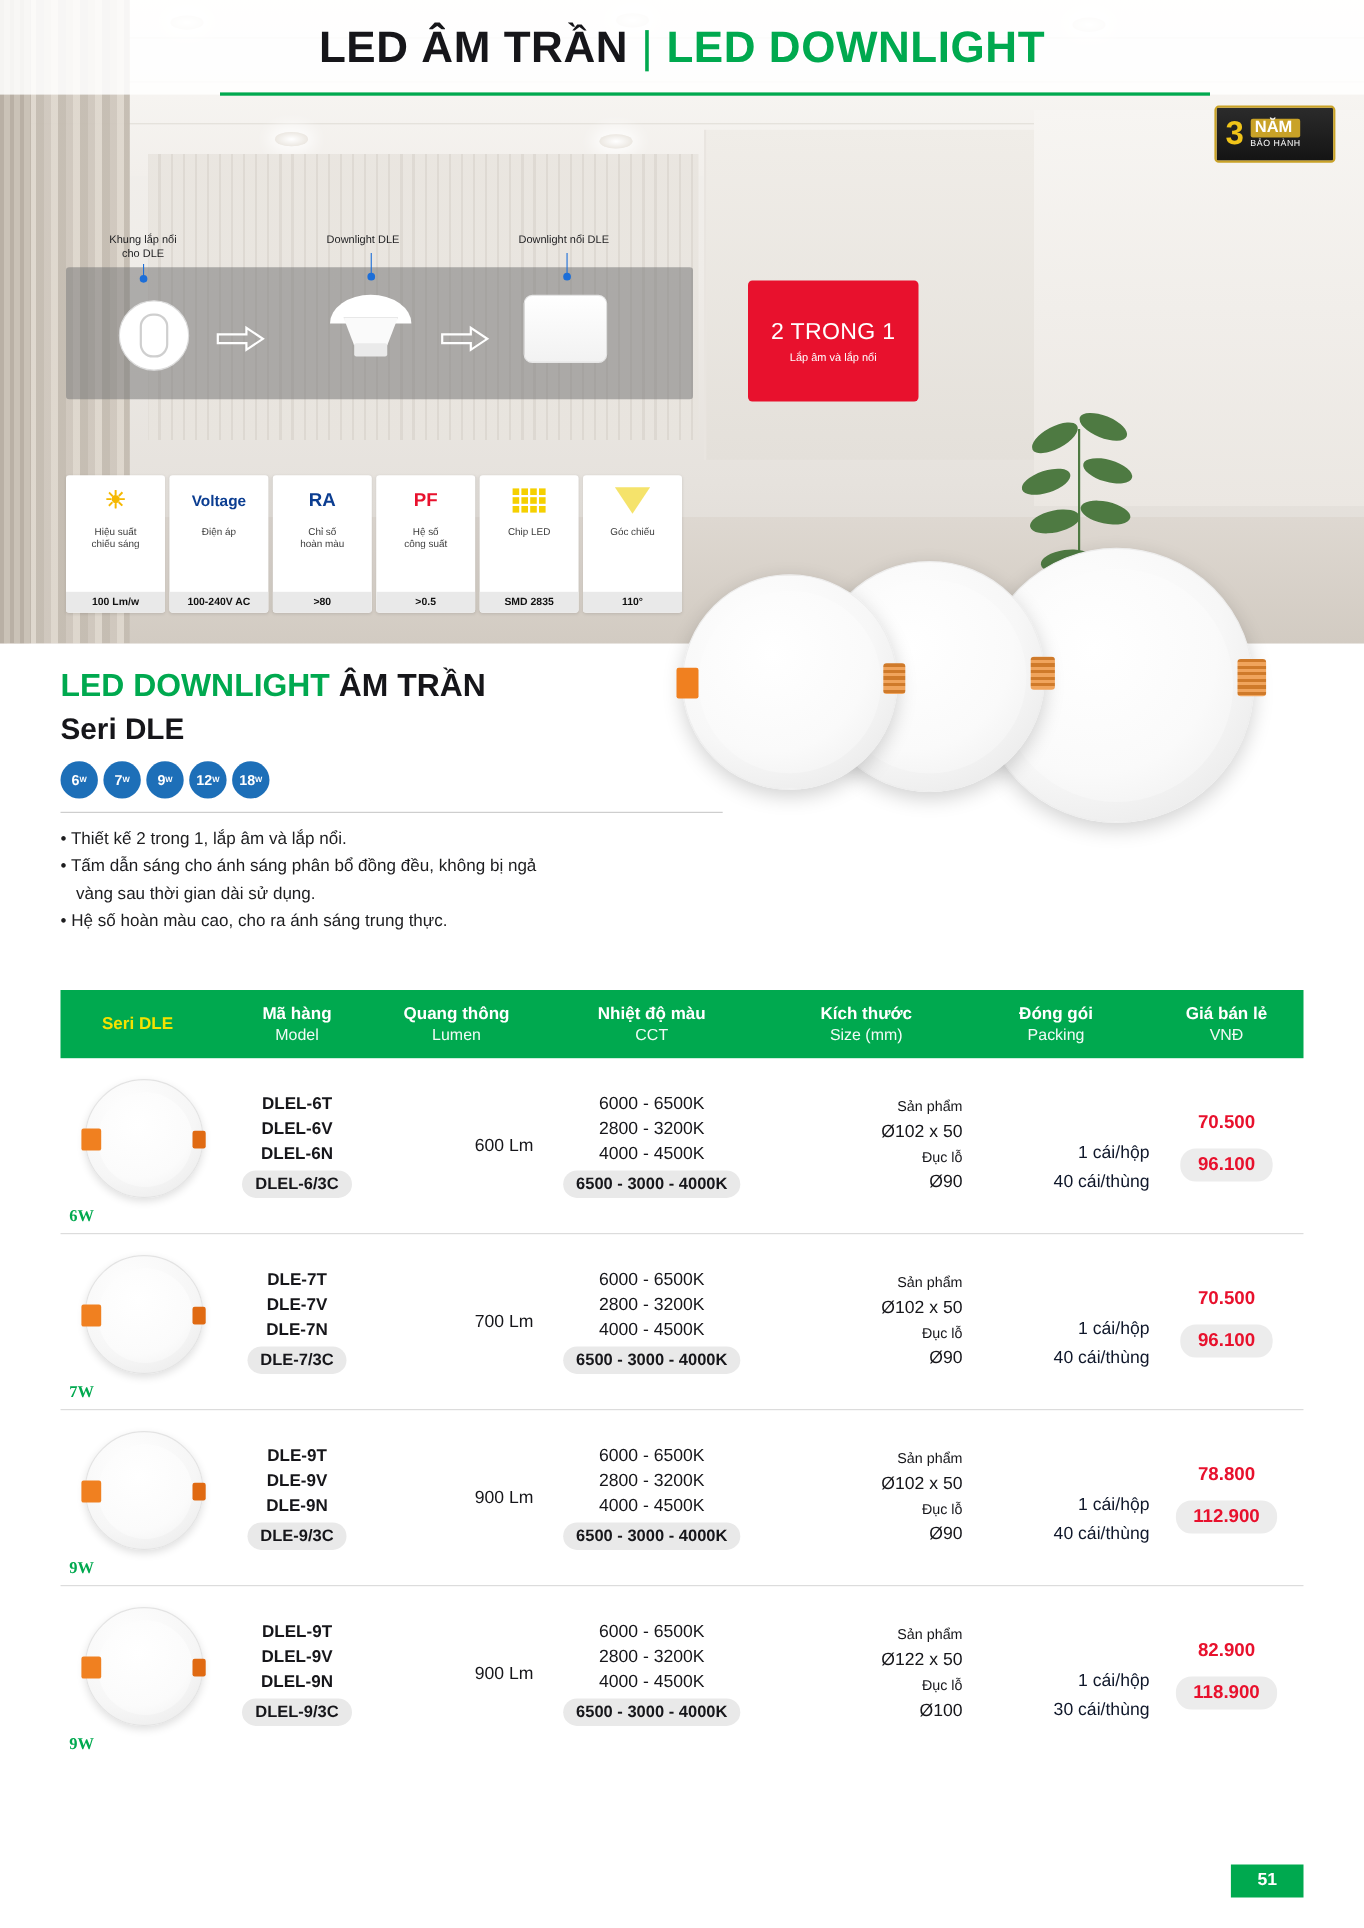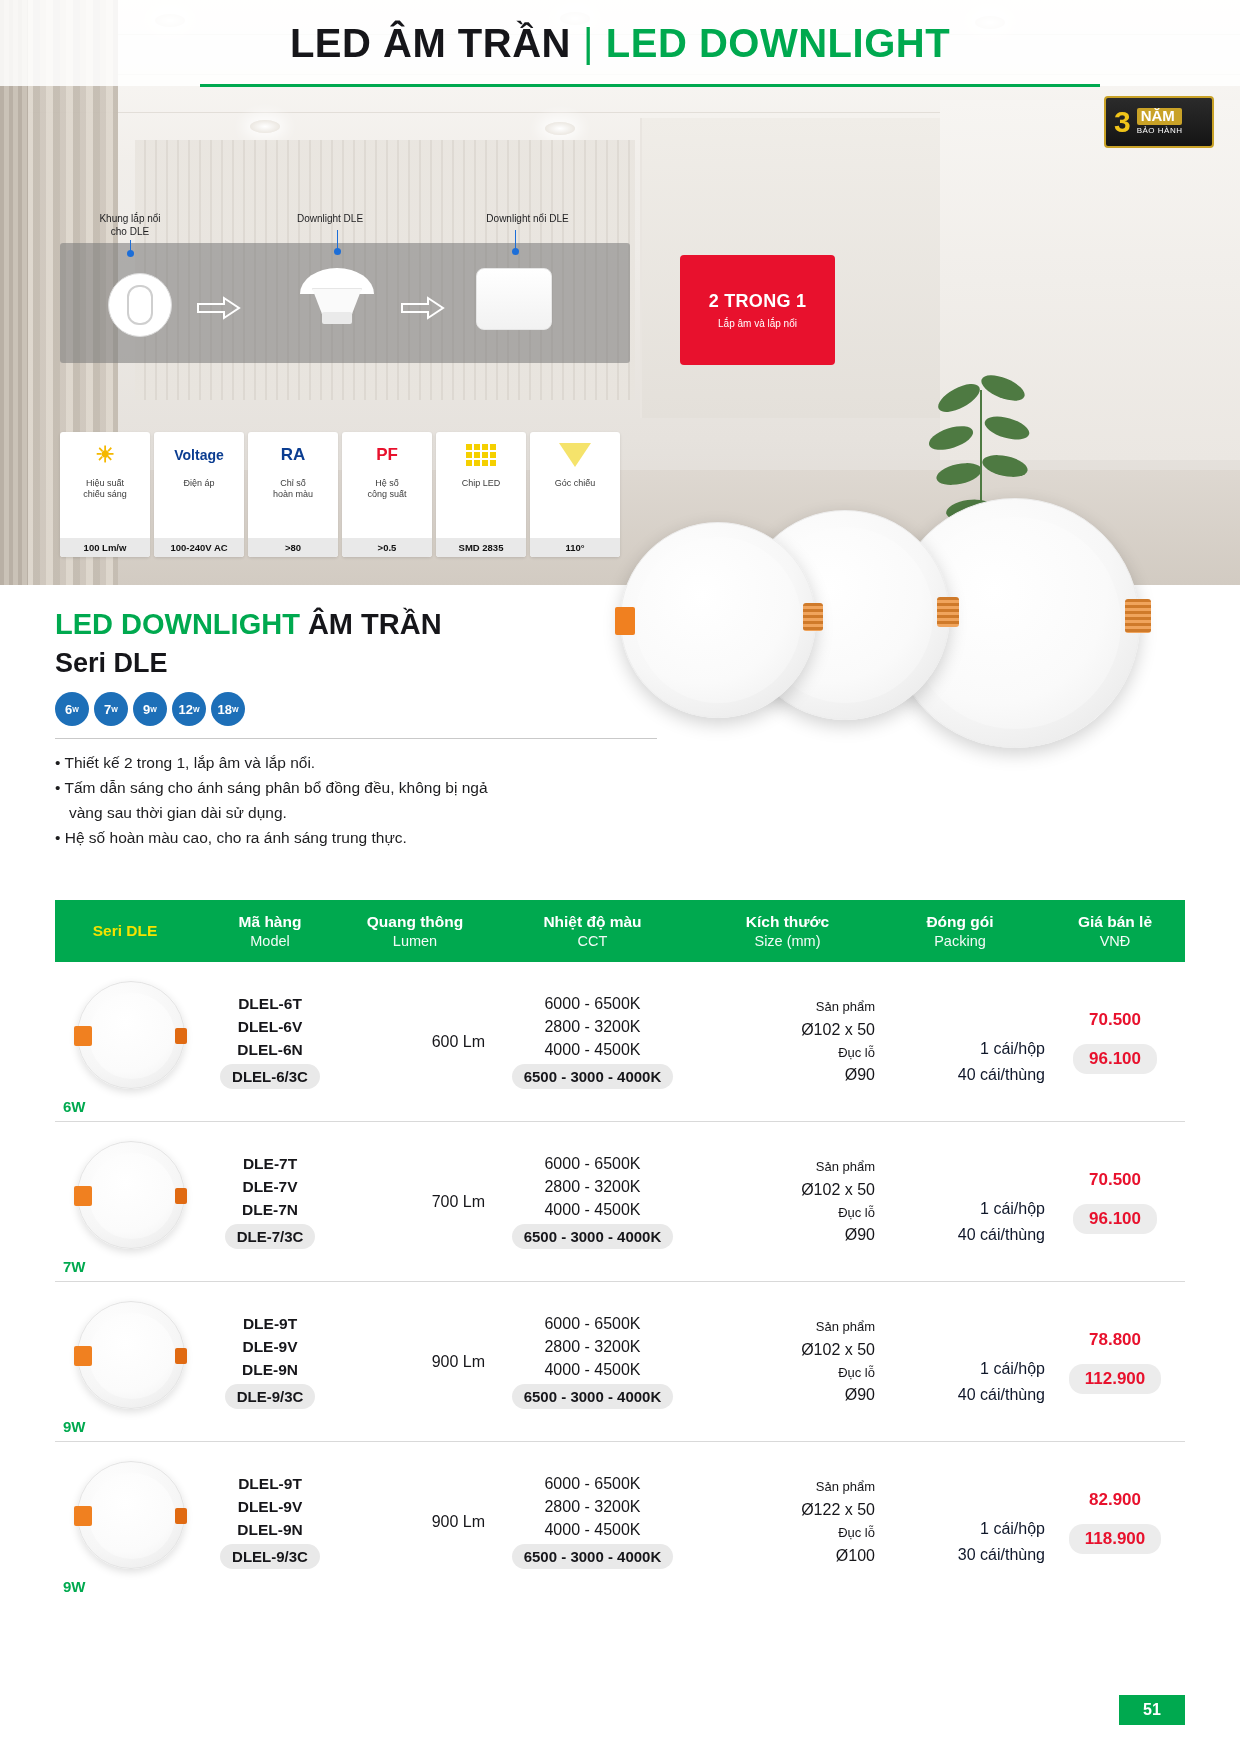--- a/index.html
+++ b/index.html
@@ -120,21 +120,21 @@
     position:absolute; width:46px; height:26px;
   }
   .arrow svg { display:block; }
 
   
   .redbox {
     position:absolute; left:680px; top:255px; width:155px; height:110px;
     background:#e8112d; border-radius:4px; color:#fff;
     display:flex; flex-direction:column; align-items:center; justify-content:center;
   }
-  .redbox .b1 { font-size:18px; font-weight:bold; letter-spacing:.3px; }
+  .redbox .b1 { font-size:21px; font-weight:normal; letter-spacing:.3px; }
   .redbox .b2 { font-size:10px; margin-top:6px;text-align:center; }
 
   
   .specs {
     position:absolute; left:60px; top:432px; width:650px; height:125px;
     display:flex; gap:4px;
   }
   .spec {
     width:90px; background:#fff; border-radius:3px;
     display:flex; flex-direction:column; align-items:center;
@@ -233,21 +233,21 @@
     background:radial-gradient(circle at 38% 30%,#ffffff 0%,#f6f6f6 60%,#e7e7e7 100%);
     border:1px solid #e3e3e3;
     box-shadow:0 3px 8px rgba(0,0,0,.13);
   }
   .pl .inner {
     position:absolute; left:11px; top:11px; width:86px; height:86px; border-radius:50%;
     background:radial-gradient(circle at 42% 34%,#ffffff 0%,#fbfbfb 65%,#f0f0f0 100%);
   }
   .pl .cl1 { position:absolute; left:-4px; top:44px; width:18px; height:20px; background:#f08020; border-radius:2px;}
   .pl .cl2 { position:absolute; right:-3px; top:46px; width:12px; height:16px; background:#e06a12; border-radius:2px;}
-  .wlabel { position:absolute; left:8px; bottom:2px; font-size:15px; font-weight:bold; color:#00a94f; }
+  .wlabel { position:absolute; left:8px; bottom:2px; font-size:15px; font-weight:bold; color:#00a94f;font-family:Liberation Serif, serif; }
 
   .models { display:flex; flex-direction:column; align-items:center; gap:5px; }
   .models .m { font-size:15.5px; font-weight:bold; color:#16161a; }
   .pillgrey {
     background:#e9e9e9; border-radius:14px; padding:4px 12px; font-size:15px; font-weight:bold; color:#16161a;
     display:inline-block;
   }
   .lumen { font-size:16px; color:#16161a; }
   .cctlist { display:flex; flex-direction:column; align-items:center; gap:5px; }
   .cctlist .c { font-size:16px; color:#16161a; }
@@ -313,21 +313,21 @@
     </div>
     <div class="dg-line" style="left:130px; top:240px; height:12px;"></div>
     <div class="dg-dot" style="left:127px; top:250px;"></div>
 
     <div class="dg-label" style="left:270px; top:213px; width:120px;">
       <span>Downlight DLE</span>
     </div>
     <div class="dg-line" style="left:337px; top:230px; height:20px;"></div>
     <div class="dg-dot" style="left:334px; top:248px;"></div>
 
-    <div class="dg-label" style="left:460px; top:213px; width:135px;">
+    <div class="dg-label" style="left:445px; top:213px; width:135px;">
       <span>Downlight nổi DLE</span>
     </div>
     <div class="dg-line" style="left:515px; top:230px; height:20px;"></div>
     <div class="dg-dot" style="left:512px; top:248px;"></div>
 
     <div class="ring" style="left:108px; top:273px;"></div>
 
     <div class="arrow" style="left:196px; top:295px;">
       <svg width="46" height="26" viewBox="0 0 46 26">
           <path d="M2 9 h26 V3 l15 10 -15 10 V17 H2 Z" fill="none" stroke="#ffffff" stroke-width="2"></path>

